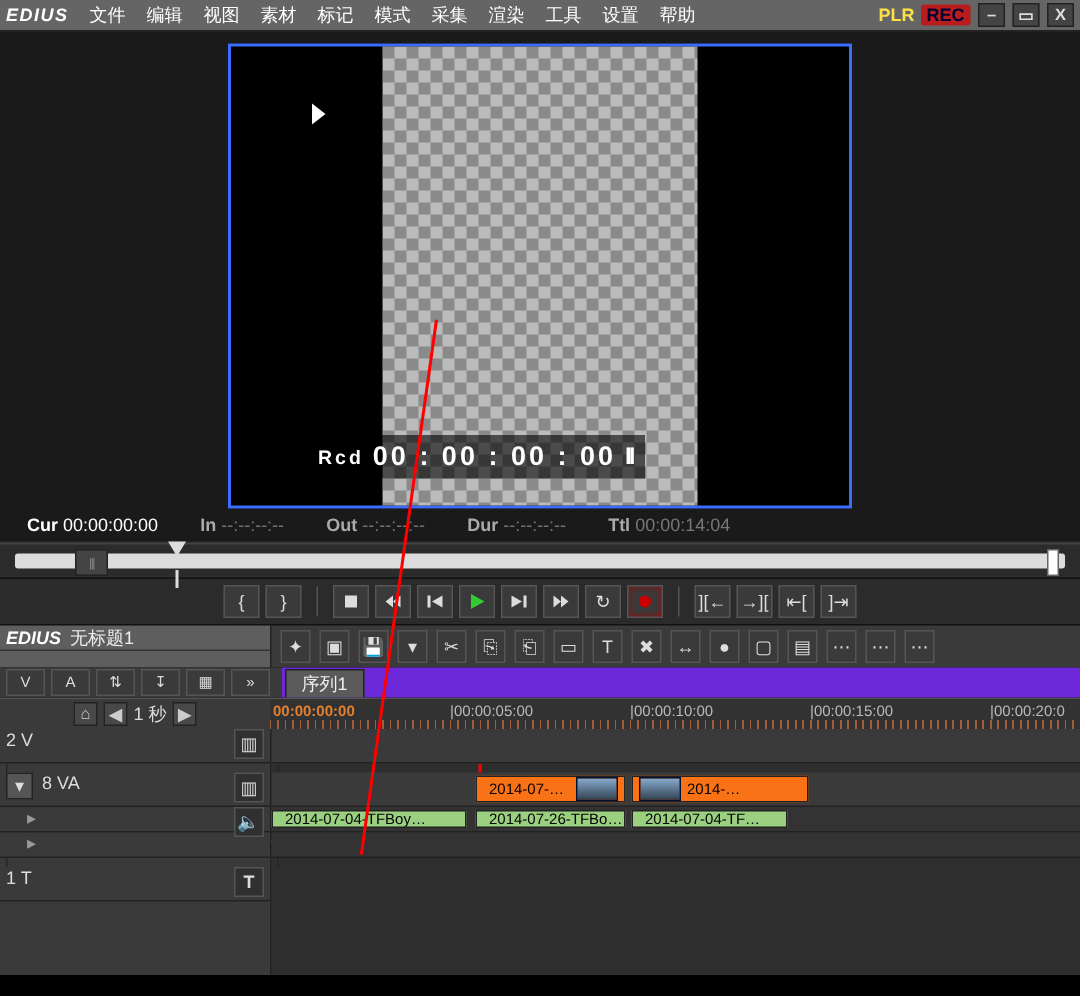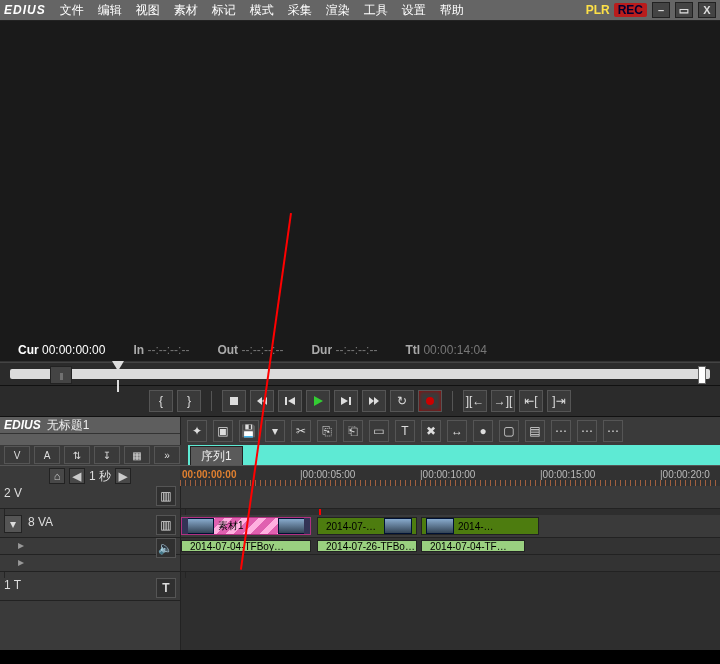--- a/index.html
+++ b/index.html
@@ -54,21 +54,21 @@
 
   
   .bar2 { height:28px; display:flex; align-items:center; }
   .bar2 .seq { width:180px; height:28px; background:#5e5e5e; display:flex; flex-direction:column;}
   .bar2 .seq .hdr { display:flex; align-items:center; height:16px; padding:0 4px; gap:6px; color:#eee; border-bottom:1px solid #333;}
   .bar2 .seq .hdr .brand2 { font-weight:bold; font-style:italic; color:#fff;}
   .bar2 .tools { flex:1; height:28px; background:#3a3a3a; display:flex; align-items:center; gap:6px; padding:0 6px; border-left:1px solid #222;}
 
   .bar3 { height:20px; display:flex; }
   .bar3 .left { width:180px; background:#3a3a3a; display:flex; align-items:center; gap:4px; padding:0 4px;}
-  .bar3 .right { flex:1; background:#5eead4; display:flex; align-items:center;}
+  .bar3 .right { flex:1; background:#6d28d9; display:flex; align-items:center;}
   .tab { background:#5a5a5a; color:#eee; padding:1px 10px; border:1px solid #222; border-bottom:none; height:16px; margin-left:2px;}
 
   .bar4 { height:20px; display:flex; border-top:1px solid #555;}
   .bar4 .left { width:180px; background:#3a3a3a; display:flex; align-items:center; justify-content:center; gap:4px; color:#ddd;}
   .navbtn { width:14px; height:14px; background:#484848; border:1px solid #222; color:#ccc; display:flex; align-items:center; justify-content:center; font-size:11px; font-weight:bold;}
   .timeruler { flex:1; height:20px; background:#323232; position:relative; color:#bbb; font-size:10px; overflow:hidden;}
   .timeruler .zero { position:absolute; left:2px; top:3px; color:#e08030; font-weight:bold;}
   .timeruler .tick { position:absolute; top:3px;}
   .timeruler .lines { position:absolute; left:0; right:0; bottom:0; height:6px;
     background:repeating-linear-gradient(90deg,#a06040 0 1px, transparent 1px 5px);}
@@ -80,21 +80,21 @@
   .trackrow { display:flex; align-items:flex-start; height:22px; border-bottom:1px solid #222; padding:0 4px; gap:6px; color:#ddd;}
   .trackrow.sub { height:16px; padding-left:18px; color:#999;}
   .trackrow .mix { margin-left:auto; width:18px;height:18px; background:#303030; border:1px solid #555; display:flex;align-items:center;justify-content:center;}
   .trackrow .sq { width:16px;height:16px; background:#555; border:1px solid #222; display:flex;align-items:center;justify-content:center;}
   .trackrow.sep{ height:6px; background:#252525; border:none; padding:0;}
 
   .lane { height:22px; border-bottom:1px solid #222; position:relative; background:#3a3a3a;}
   .lane.sub { height:16px; background:#333;}
   .lane.sep{ height:6px; background:#252525; border:none;}
   .clip { position:absolute; top:2px; bottom:2px; border:1px solid #222; display:flex; align-items:center; padding:0 4px; font-size:10px; color:#000; overflow:hidden; box-sizing:border-box;}
-  .clip.video { background:#4d7c0f; }
+  .clip.video { background:#f97316; }
   .clip.video.selected { background:repeating-linear-gradient(135deg,#e060b0 0 6px,#ffb0e0 6px 12px); border:1px solid #b03080;}
   .clip.video .edge{ position:absolute; top:0; bottom:0; width:6px; background:#335;}
   .clip.video .edge.l{left:0;} .clip.video .edge.r{right:0;}
   .clip.video .thumb{ width:28px; height:100%; background:linear-gradient(#8ac,#345); border:1px solid #013; box-sizing:border-box;}
   .clip.audio { background:#9ad080; }
   .clip.title { background:#70c8c0; }
   .clip.title .thumb { width:20px;height:100%; background:#07a; border:1px solid #035;}
   .clip .txt { margin:0 4px; white-space:nowrap;}
 
   
@@ -125,20 +125,29 @@
     <span class="menuitem">帮助</span>
     <span class="spacer"></span>
     <span class="plr">PLR</span>
     <span class="rec">REC</span>
     <div class="winbtn">–</div>
     <div class="winbtn">▭</div>
     <div class="winbtn">X</div>
   </div>
 
   <div class="preview">
+    <div class="monitor">
+      <div class="checker"></div>
+      <div class="play-tri"></div>
+      <div class="rcd">
+        <span class="lbl">Rcd</span>
+        <span>00 : 00 : 00 : 00</span>
+        <span class="pause">II</span>
+      </div>
+    </div>
     <div class="tc-row">
       <span><b class="tc-active">Cur</b> <span class="tc-active">00:00:00:00</span></span>
       <span><b>In</b> <span class="tc-dim">--:--:--:--</span></span>
       <span><b>Out</b> <span class="tc-dim">--:--:--:--</span></span>
       <span><b>Dur</b> <span class="tc-dim">--:--:--:--</span></span>
       <span><b>Ttl</b> <span class="tc-dim">00:00:14:04</span></span>
     </div>
   </div>
 
   <div class="scrub">
@@ -291,27 +300,20 @@
     </div>
 
     <div class="trackarea">
 
       <div class="redbox" style="left:-18px; top:-2px; width:154px; height:74px;"></div>
 
       <div class="lane"></div>
       <div class="lane sep"></div>
 
       <div class="lane">
-        <div class="clip video selected" style="left:0;width:130px">
-          <div class="edge l"></div>
-          <div class="thumb"></div>
-          <span class="txt">素材1</span>
-          <div class="thumb" style="margin-left:auto"></div>
-          <div class="edge r"></div>
-        </div>
         <div class="clip video" style="left:136px;width:100px">
           <span class="txt">2014-07-…</span>
           <div class="thumb" style="margin-left:auto"></div>
         </div>
         <div class="clip video" style="left:240px;width:118px">
           <div class="thumb"></div>
           <span class="txt">2014-…</span>
         </div>
       </div>
       <div class="lane sub">

